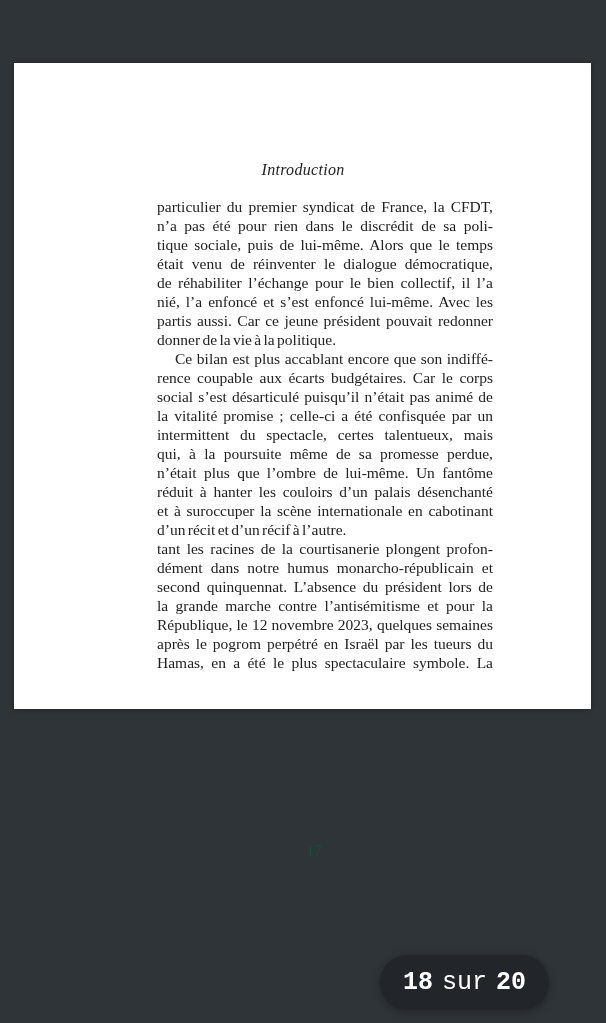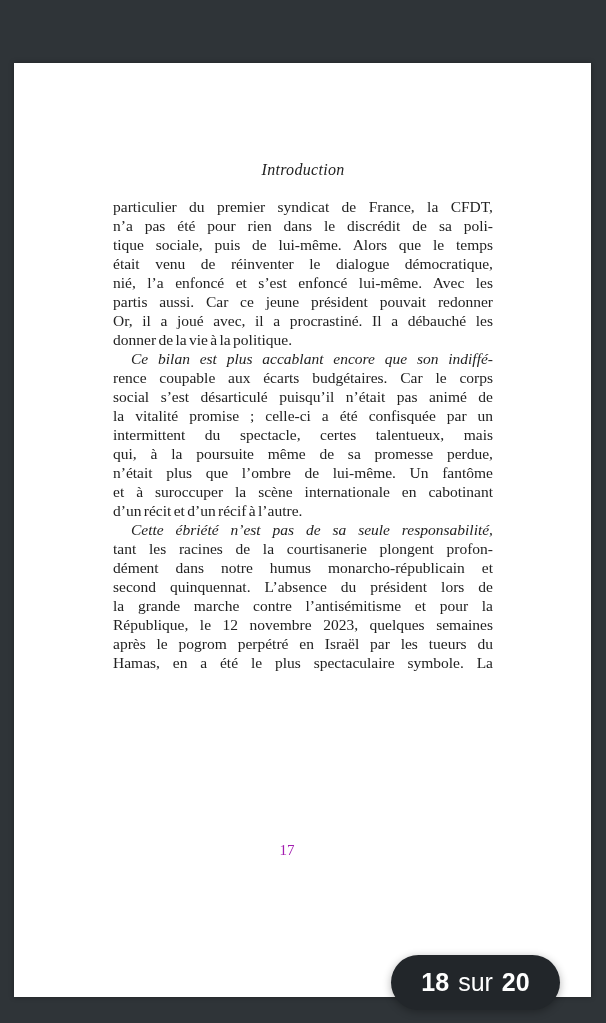--- a/index.html
+++ b/index.html
@@ -11,21 +11,21 @@
     height: 1023px;
     background: var(--bg, #2f3438);
     overflow: hidden;
   }
 
   .book-page {
     position: absolute;
     left: 14px;
     top: 63px;
     width: 577px;
-    height: 934px;
+    height: 646px;
     background: var(--page, #ffffff);
     box-shadow: 0 0 5px rgba(0,0,0,0.35);
   }
 
   .running-header {
     position: absolute;
     top: 98px;
     left: 99px;
     width: 380px;
     text-align: center;
@@ -44,44 +44,45 @@
     font-size: 15.5px;
     line-height: 19px;
     word-spacing: -1.5px;
     overflow: hidden;
   }
 
   .text-line {
     text-align: justify;
     text-align-last: justify;
     white-space: normal;
+    margin-left: 44px;
   }
   .text-line.no-stretch { text-align-last: left; }
-  .text-line.indented { text-indent: 18px; font-style: italic; }
+  .text-line.indented { text-indent: 18px; }
 
   .page-number {
     position: absolute;
     top: 779px;
-    left: 83px;
+    left: 110px;
     width: 380px;
     text-align: center;
     font-size: 15px;
-    color: #a21caf;
+    color: #14532d;
   }
 
   .progress-badge {
     position: absolute;
-    left: 391px;
+    left: 380px;
     top: 955px;
     width: 169px;
     height: 55px;
     border-radius: 28px;
     background: var(--badge-bg, #22262a);
     color: var(--badge-text, #ffffff);
-    font-family: Liberation Sans, sans-serif;
+    font-family: Liberation Mono, monospace;
     font-size: 25px;
     display: flex;
     align-items: center;
     justify-content: center;
     gap: 9px;
     box-shadow: 0 2px 8px rgba(0,0,0,0.3);
     cursor: pointer;
   }
   .progress-badge .num { font-weight: 700; }
   .progress-badge .sep { font-weight: 400; }
@@ -93,38 +94,38 @@
 
   <div class="book-page">
     <div class="running-header">Introduction</div>
 
     <div class="text-block" id="text-block">
         <div>
           <div class="text-line">particulier du premier syndicat de France, la CFDT,</div>
           <div class="text-line">n’a pas été pour rien dans le discrédit de sa poli-</div>
           <div class="text-line">tique sociale, puis de lui-même. Alors que le temps</div>
           <div class="text-line">était venu de réinventer le dialogue démocratique,</div>
+          <div class="text-line">de réhabiliter l’échange pour le bien collectif, il l’a</div>
           <div class="text-line">nié, l’a enfoncé et s’est enfoncé lui-même. Avec les</div>
           <div class="text-line">partis aussi. Car ce jeune président pouvait redonner</div>
-          <div class="text-line">Or, il a joué avec, il a procrastiné. Il a débauché les</div>
           <div class="text-line no-stretch">donner de la vie à la politique.</div>
         </div>
         <div>
           <div class="text-line indented">Ce bilan est plus accablant encore que son indiffé-</div>
           <div class="text-line">rence coupable aux écarts budgétaires. Car le corps</div>
           <div class="text-line">social s’est désarticulé puisqu’il n’était pas animé de</div>
           <div class="text-line">la vitalité promise ; celle-ci a été confisquée par un</div>
           <div class="text-line">intermittent du spectacle, certes talentueux, mais</div>
           <div class="text-line">qui, à la poursuite même de sa promesse perdue,</div>
           <div class="text-line">n’était plus que l’ombre de lui-même. Un fantôme</div>
+          <div class="text-line">réduit à hanter les couloirs d’un palais désenchanté</div>
           <div class="text-line">et à suroccuper la scène internationale en cabotinant</div>
           <div class="text-line no-stretch">d’un récit et d’un récif à l’autre.</div>
         </div>
         <div>
-          <div class="text-line indented">Cette ébriété n’est pas de sa seule responsabilité,</div>
           <div class="text-line">tant les racines de la courtisanerie plongent profon-</div>
           <div class="text-line">dément dans notre humus monarcho-républicain et</div>
           <div class="text-line">second quinquennat. L’absence du président lors de</div>
           <div class="text-line">la grande marche contre l’antisémitisme et pour la</div>
           <div class="text-line">République, le 12 novembre 2023, quelques semaines</div>
           <div class="text-line">après le pogrom perpétré en Israël par les tueurs du</div>
           <div class="text-line">Hamas, en a été le plus spectaculaire symbole. La</div>
         </div>
       </div>
 

